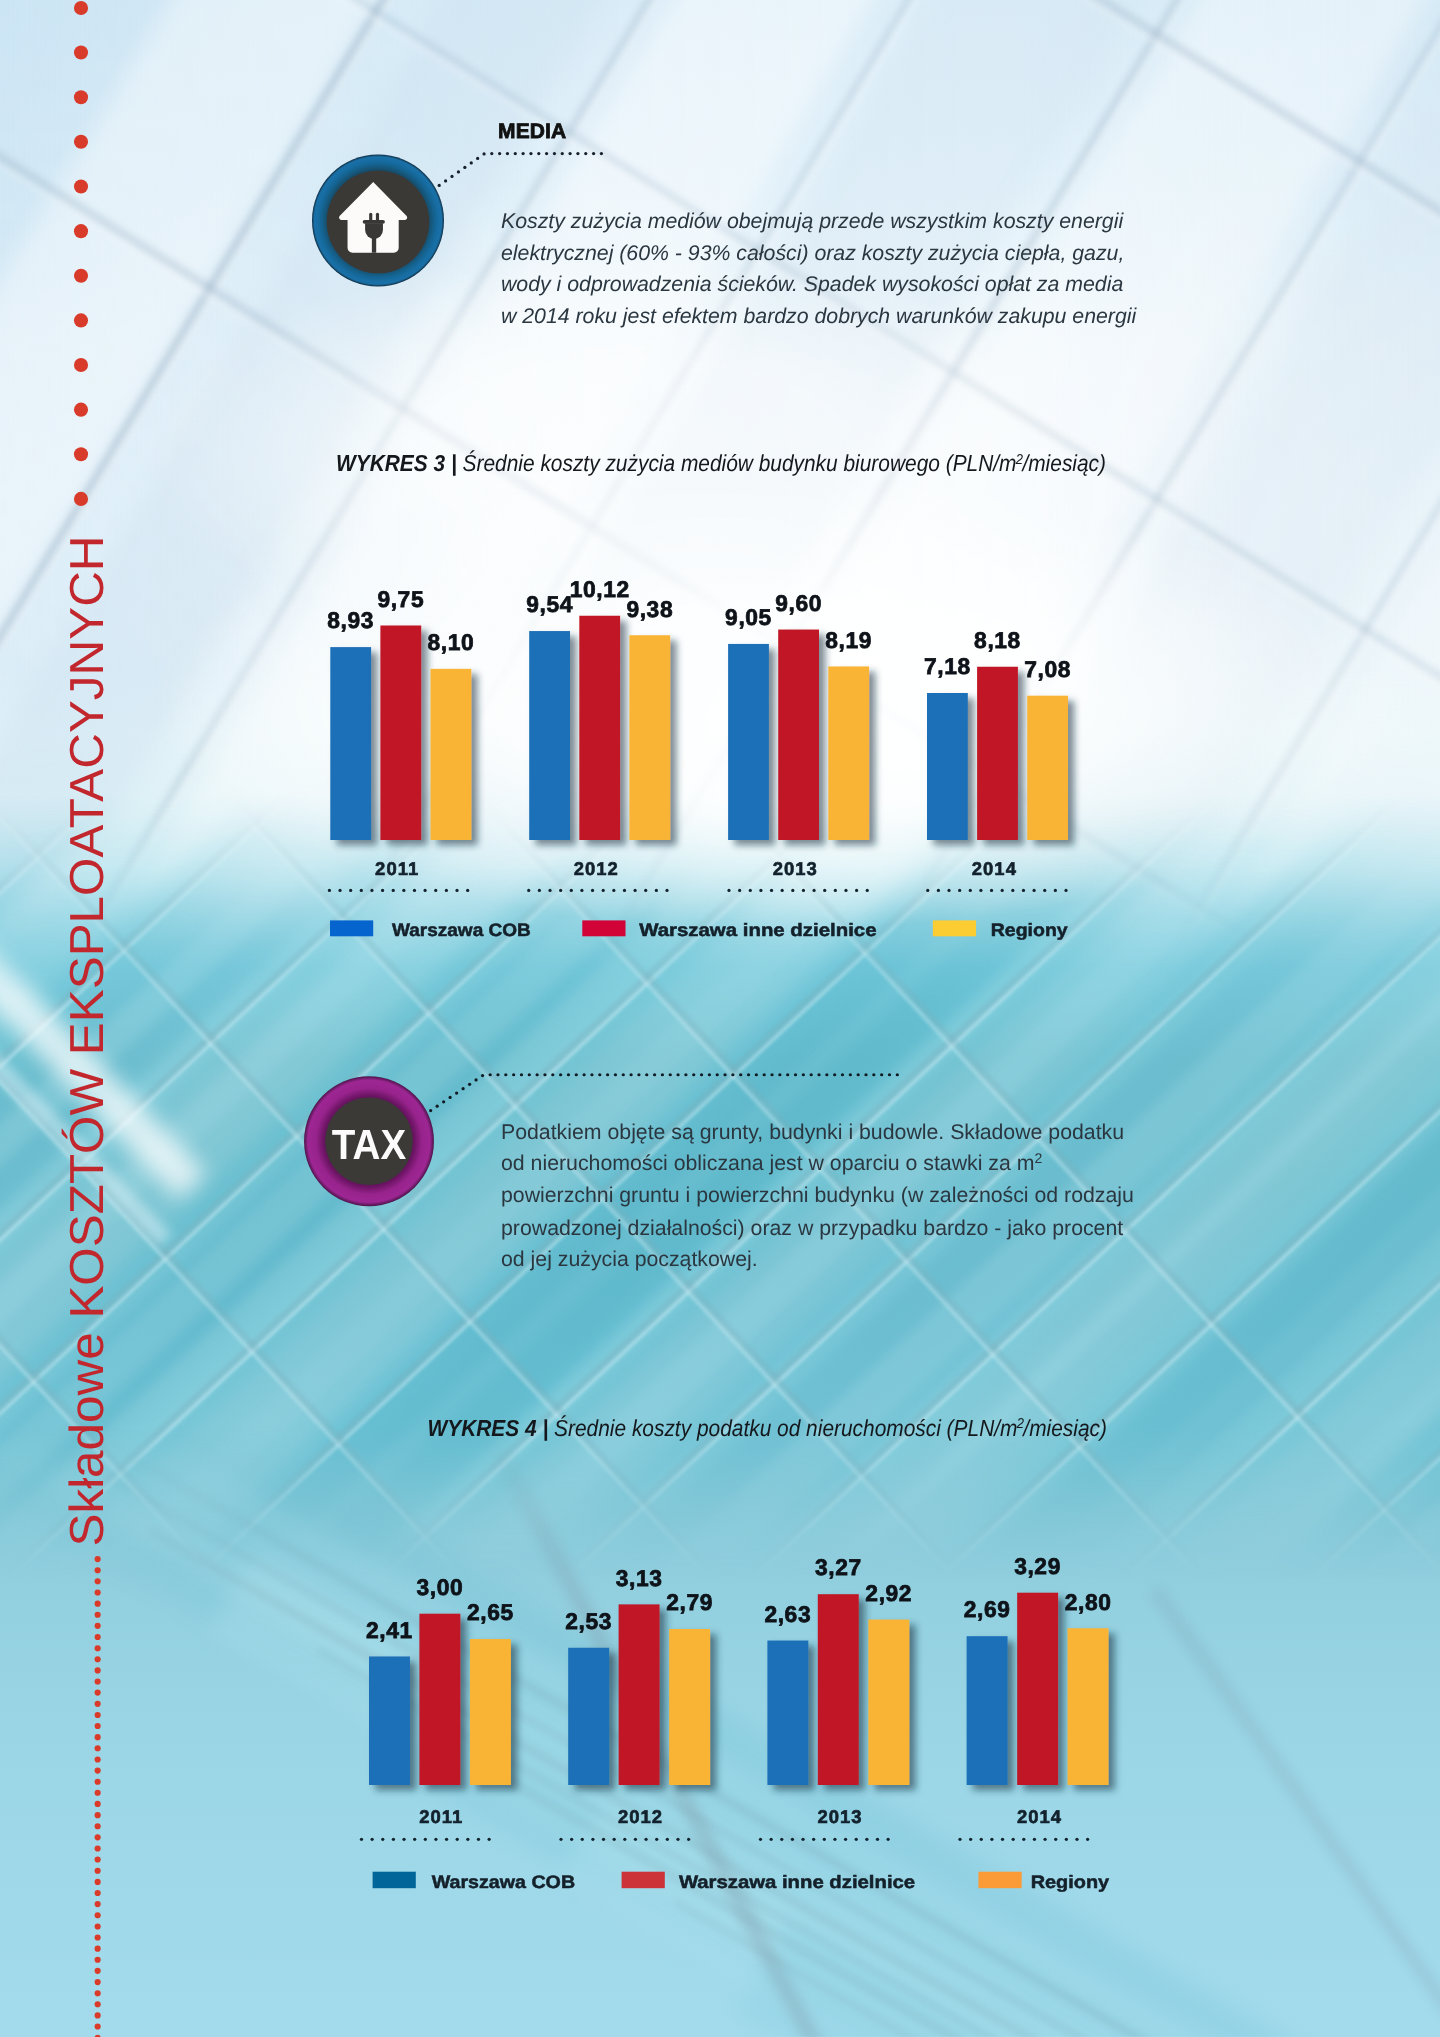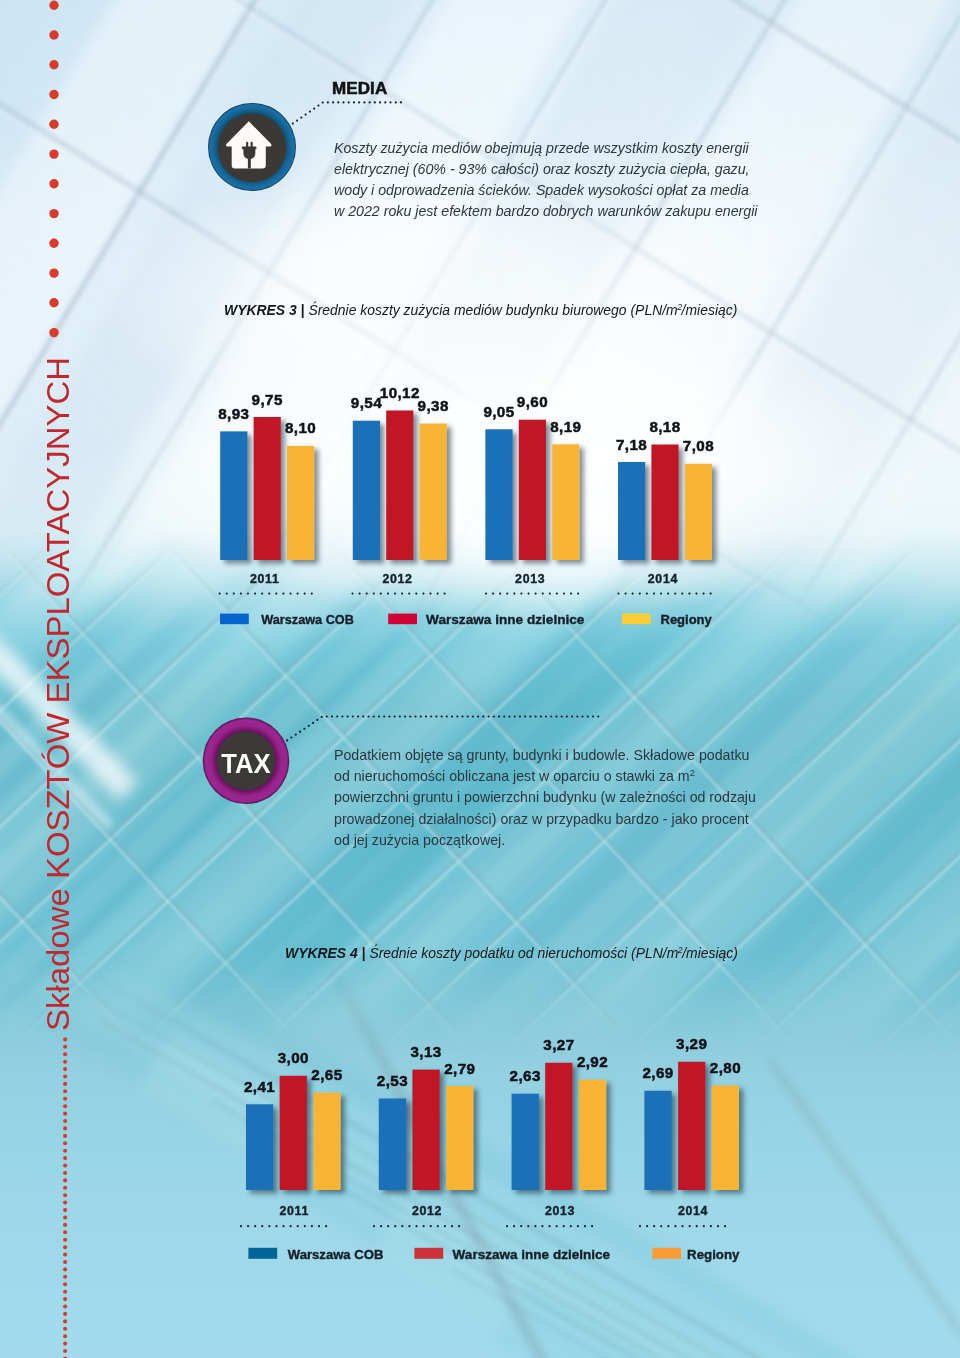--- a/index.html
+++ b/index.html
@@ -7,21 +7,21 @@
      font-family:"Liberation Sans",sans-serif;}
 .page{position:absolute;left:0;top:0;width:960px;height:1358px;overflow:hidden;}
 .layer{position:absolute;left:0;top:0;}
 .vtext{position:absolute;left:42px;top:1031px;color:#c1272d;
   font-size:37px;font-weight:400;white-space:nowrap;
   transform:rotate(-90deg) scale(0.89,0.86);transform-origin:0 0;line-height:1;}
 text.vlab{font-family:"Liberation Sans",sans-serif;font-size:15.2px;font-weight:700;fill:#0e1319;stroke:#0e1319;stroke-width:0.5px;letter-spacing:0.4px;}
 text.yearlab{font-family:"Liberation Sans",sans-serif;font-size:12.3px;font-weight:700;fill:#12212c;stroke:#12212c;stroke-width:0.4px;letter-spacing:0.7px;}
 text.lglab{font-family:"Liberation Sans",sans-serif;font-size:12px;font-weight:700;fill:#14202a;stroke:#14202a;stroke-width:0.35px;}
 text.taxtxt{font-family:"Liberation Sans",sans-serif;font-size:28px;font-weight:700;}
-.h-media{position:absolute;left:332px;top:79px;font-size:17px;font-weight:700;color:#111;letter-spacing:0.1px;-webkit-text-stroke:0.55px #111;}
+.h-media{position:absolute;left:332px;top:79px;font-size:14px;font-weight:700;color:#111;letter-spacing:0.1px;-webkit-text-stroke:0.55px #111;}
 .body-media{position:absolute;left:334px;top:138px;font-size:14.2px;color:#2b3740;line-height:20.95px;font-style:italic;}
 .bline{white-space:nowrap;}
 .h-tax{position:absolute;left:335.5px;top:694.5px;font-size:16.6px;font-weight:700;color:#111;letter-spacing:0.17px;-webkit-text-stroke:0.5px #111;}
 .body-tax{position:absolute;left:334px;top:745px;font-size:14.2px;color:#2b3740;line-height:21.2px;}
 .body-tax sup{font-size:9.4px;vertical-align:baseline;position:relative;top:-5px;line-height:0;margin-left:0px;}
 .wtitle{position:absolute;white-space:nowrap;font-style:italic;color:#14181c;font-size:15.4px;transform:scaleX(0.905);transform-origin:0 0;}
 .wlab{font-weight:700;}
 .wmain{font-weight:400;}
 .wsup{font-size:9.6px;font-style:italic;vertical-align:baseline;position:relative;top:-5px;margin:0 -0.5px 0 -0.5px;}
 
@@ -601,21 +601,21 @@
 <rect x="414.4" y="1247.8" width="28.8" height="11.0" fill="#cc3339"></rect>
 <text x="452.6" y="1258.6" class="lglab" textLength="157.5" lengthAdjust="spacingAndGlyphs">Warszawa inne dzielnice</text>
 <rect x="652.3" y="1247.8" width="28.8" height="11.0" fill="#fb9b38"></rect>
 <text x="687.1" y="1258.6" class="lglab" textLength="52.3" lengthAdjust="spacingAndGlyphs">Regiony</text>
 </svg>
 <div class="h-media">MEDIA</div>
 <div class="body-media">
 <div class="bline">Koszty zużycia mediów obejmują przede wszystkim koszty energii</div>
 <div class="bline">elektrycznej (60% - 93% całości) oraz koszty zużycia ciepła, gazu,</div>
 <div class="bline">wody i odprowadzenia ścieków. Spadek wysokości opłat za media</div>
-<div class="bline">w 2022 roku jest efektem bardzo dobrych warunków zakupu energii</div>
+<div class="bline">w 2014 roku jest efektem bardzo dobrych warunków zakupu energii</div>
 </div>
 <div class="body-tax">
 <div class="bline">Podatkiem objęte są grunty, budynki i budowle. Składowe podatku</div>
 <div class="bline"><span>od nieruchomości obliczana jest w oparciu o stawki za m</span><sup>2</sup></div>
 <div class="bline">powierzchni gruntu i powierzchni budynku (w zależności od rodzaju</div>
 <div class="bline">prowadzonej działalności) oraz w przypadku bardzo - jako procent</div>
 <div class="bline">od jej zużycia początkowej.</div>
 </div>
 <div class="wtitle" style="top:301.0px;left:223.5px"><span class="wlab">WYKRES 3 | </span><span class="wmain">Średnie koszty zużycia mediów  budynku biurowego (PLN/m</span><sup class="wsup">2</sup><span class="wmain">/miesiąc)</span></div>
 <div class="wtitle" style="top:944.0px;left:285.0px"><span class="wlab">WYKRES 4 | </span><span class="wmain">Średnie koszty podatku od nieruchomości (PLN/m</span><sup class="wsup">2</sup><span class="wmain">/miesiąc)</span></div>

